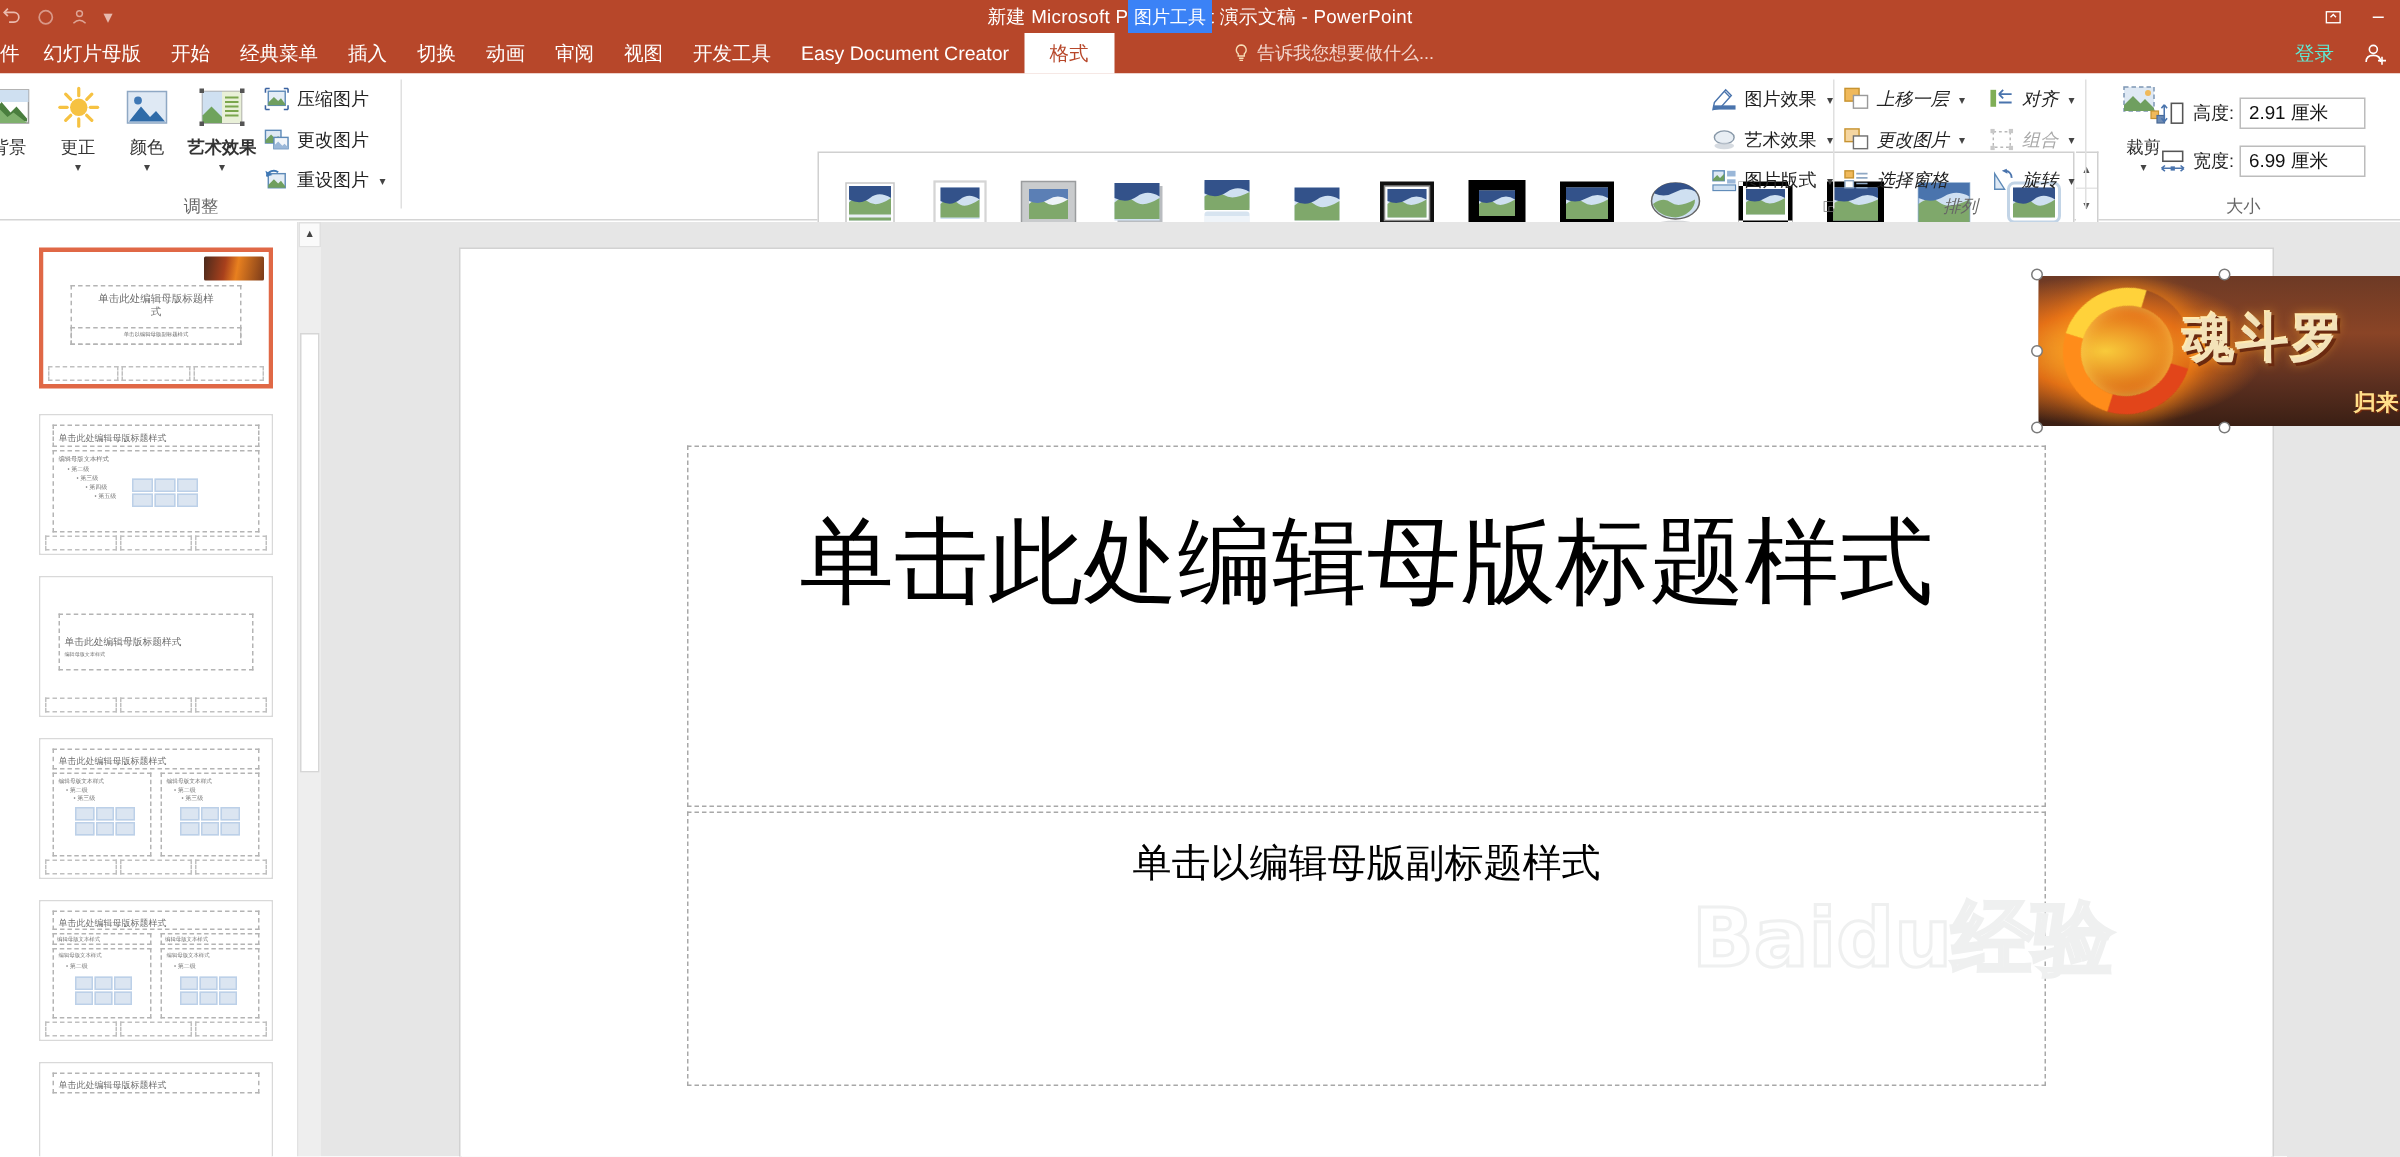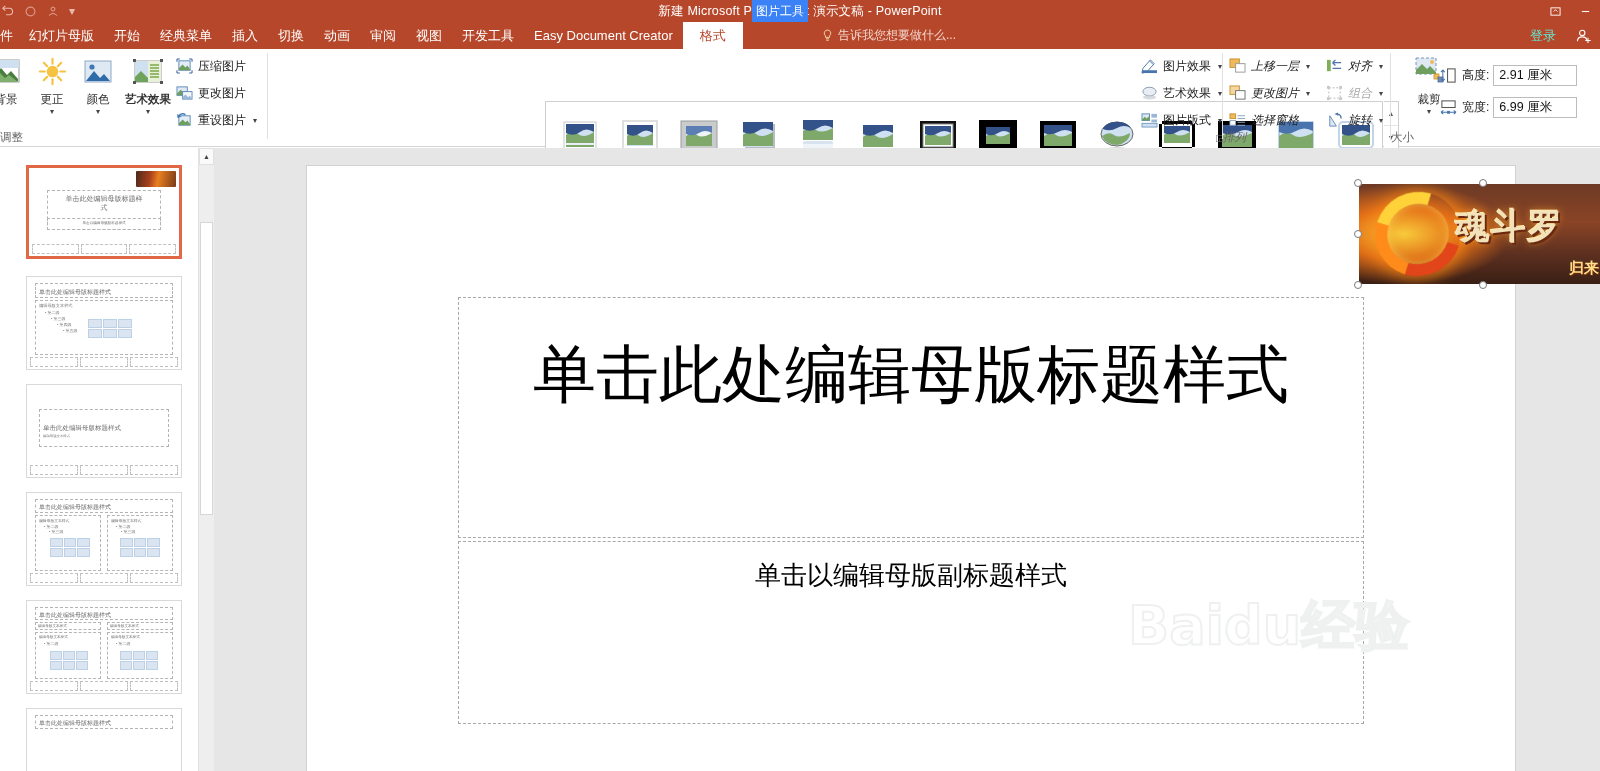--- a/index.html
+++ b/index.html
@@ -58,21 +58,21 @@
   }
   .acct-icon { position: absolute; right: 8px; top: 0; height: 27px; display: flex; align-items: center; color: #fff; font-size: 15px; }
 
   
   .ribbon {
     position: absolute; left: 0; top: 49px; width: 1600px; height: 98px;
     background: #ffffff; border-bottom: 1px solid #d4d4d4;
   }
   .rgroup { position: absolute; top: 0; height: 98px; }
   .rgroup-label {
-    position: absolute; bottom: 2px; left: 0; width: 100%; text-align: left;
+    position: absolute; bottom: 2px; left: 0; width: 100%; text-align: center;
     font-size: 11.5px; color: #666;
   }
   .rgroup-sep { position: absolute; top: 4px; width: 1px; height: 86px; background: #e0e0e0; }
 
   
   .big-btn {
     position: absolute; width: 52px; text-align: center; top: 4px;
   }
   .big-btn .gl { display: block; font-size: 11.5px; color: #333; margin-top: 2px; line-height: 13px; }
   .big-btn .caret { display: block; font-size: 8px; color: #444; margin-top: 1px; }

